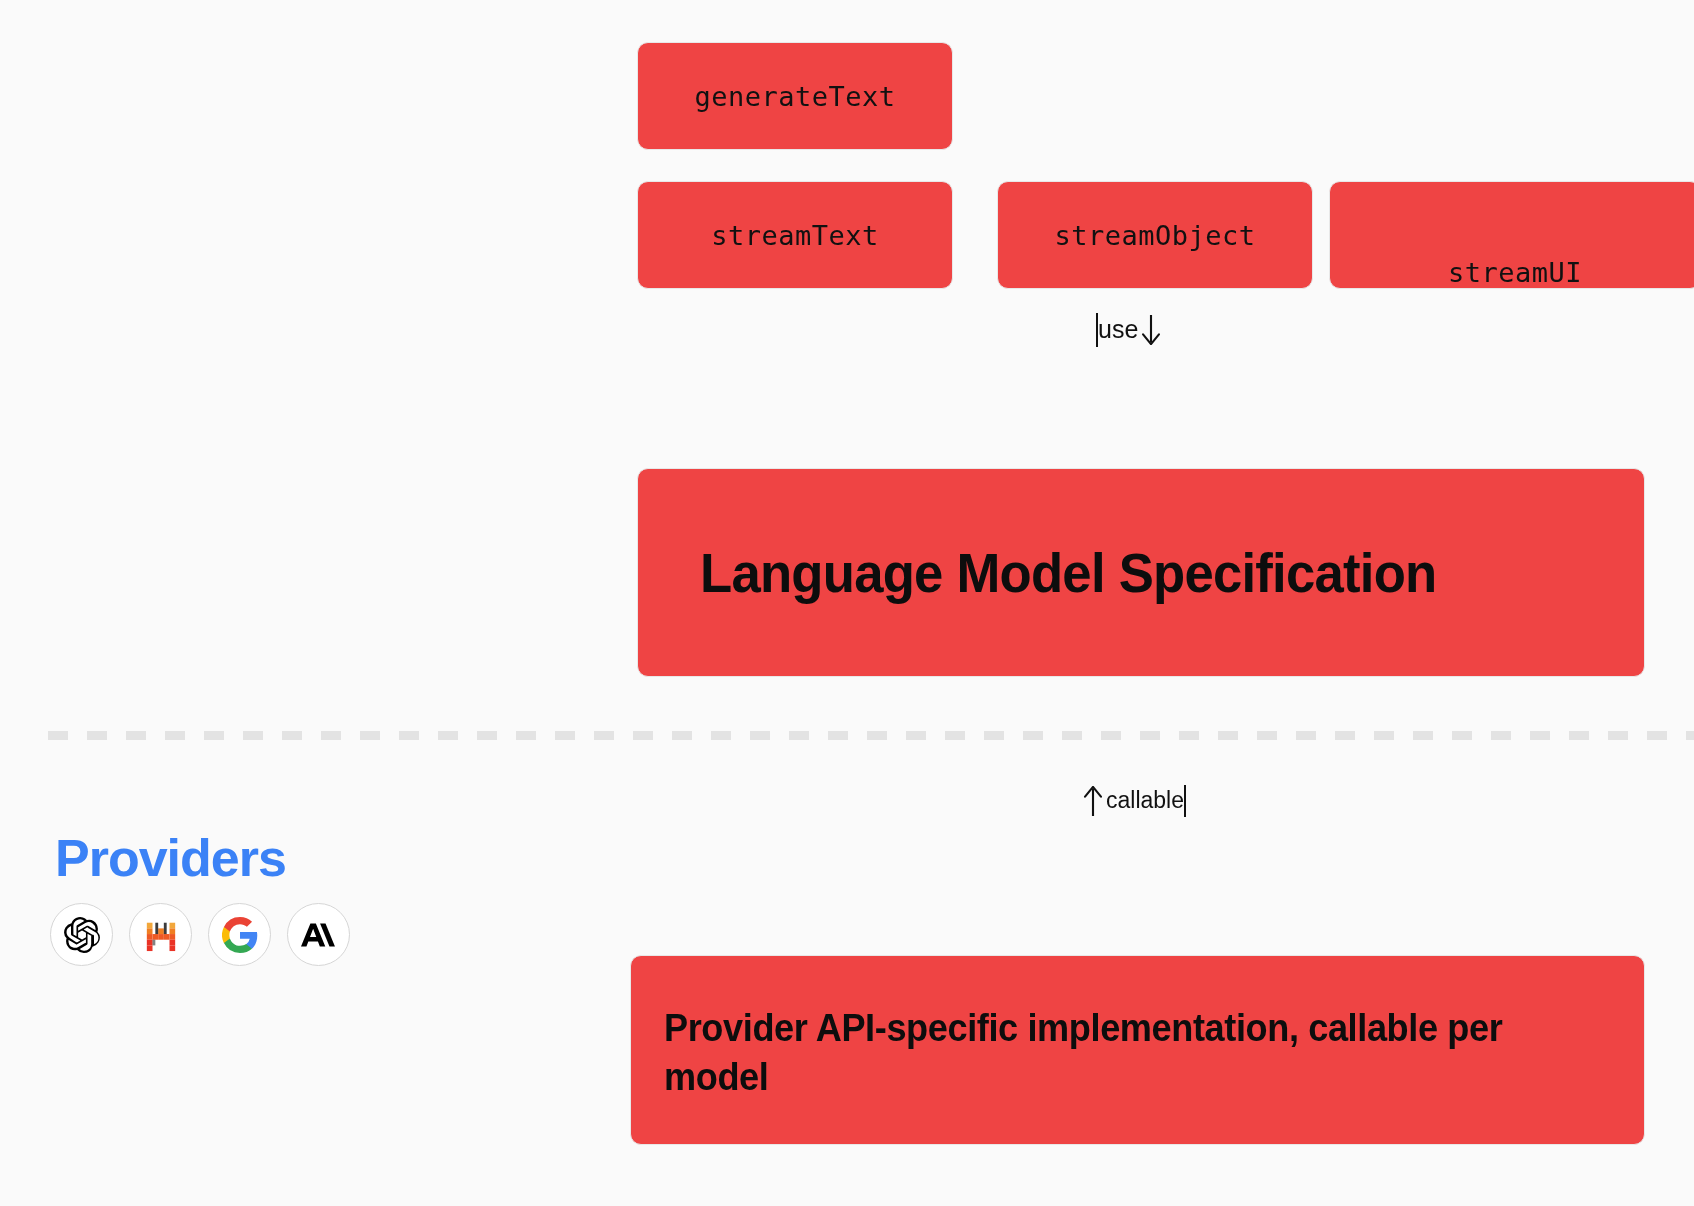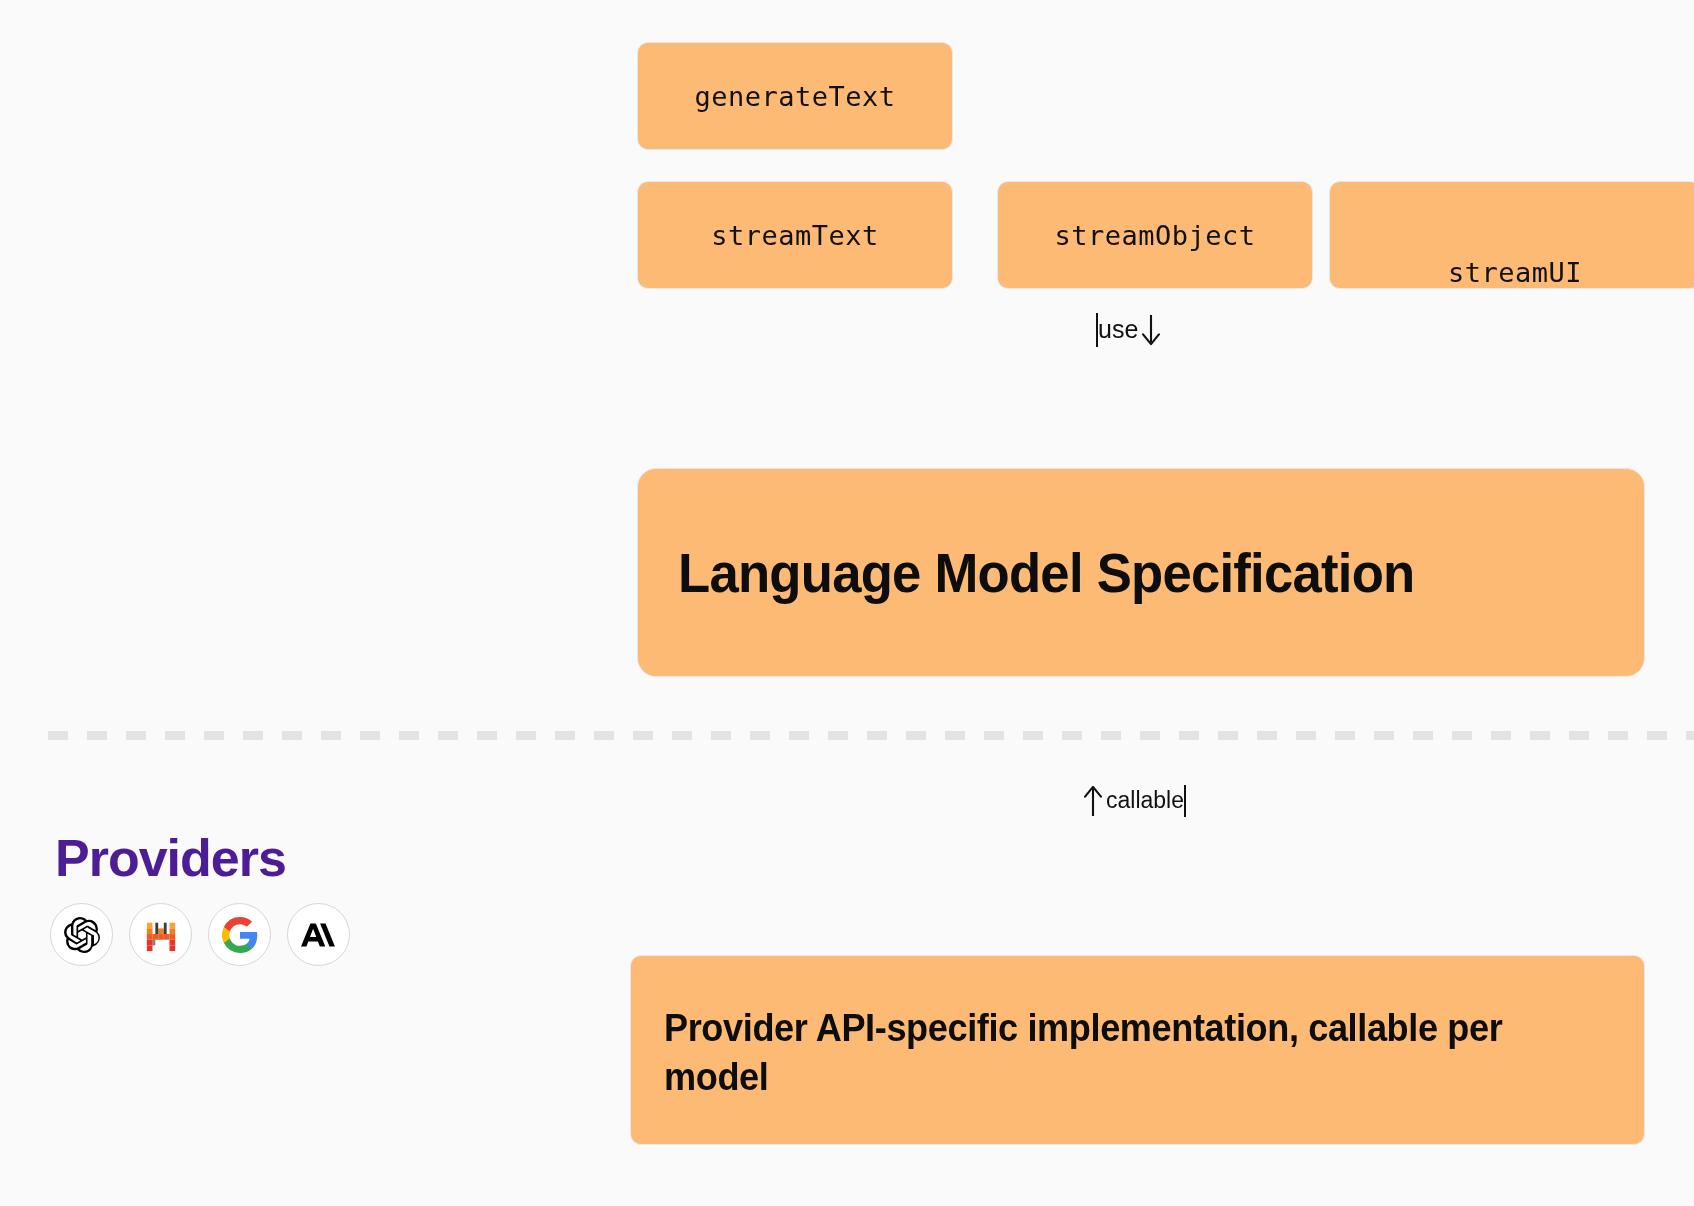--- a/index.html
+++ b/index.html
@@ -15,21 +15,21 @@
 
   .canvas {
     position: relative;
     width: 1694px;
     height: 1206px;
   }
 
   
   .card {
     position: absolute;
-    background: #fdba74;
+    background: #ef4444;
     border: 1px solid #e8e8e8;
     border-radius: 11px;
     display: flex;
     align-items: center;
     justify-content: center;
   }
 
   .fn-card {
     height: 108px;
     font-family: "DejaVu Sans Mono", "Liberation Mono", monospace;
@@ -75,22 +75,21 @@
     display: block;
   }
 
   
   .spec-box {
     left: 637px;
     top: 468px;
     width: 1008px;
     height: 209px;
     justify-content: flex-start;
-    padding-left: 40px;
-    border-radius: 19px;
+    padding-left: 62px;
   }
 
   .spec-title {
     font-family: "Liberation Sans", sans-serif;
     font-weight: bold;
     font-size: 56px;
     color: #0d0d0d;
     letter-spacing: -0.8px;
     transform: scaleX(0.94);
     transform-origin: left center;
@@ -136,21 +135,21 @@
     );
   }
 
   
   .providers-head {
     position: absolute;
     left: 55px;
     top: 832px;
     font-size: 52px;
     font-weight: bold;
-    color: #4c1d95;
+    color: #3b82f6;
     letter-spacing: -1px;
     line-height: 1;
   }
 
   .provider-logos {
     position: absolute;
     left: 50px;
     top: 903px;
     display: flex;
     gap: 16px;

